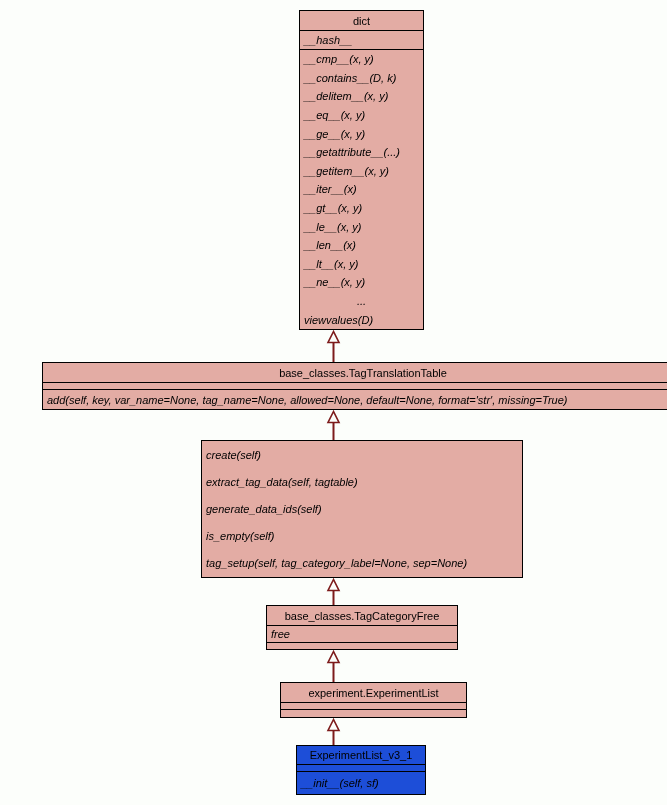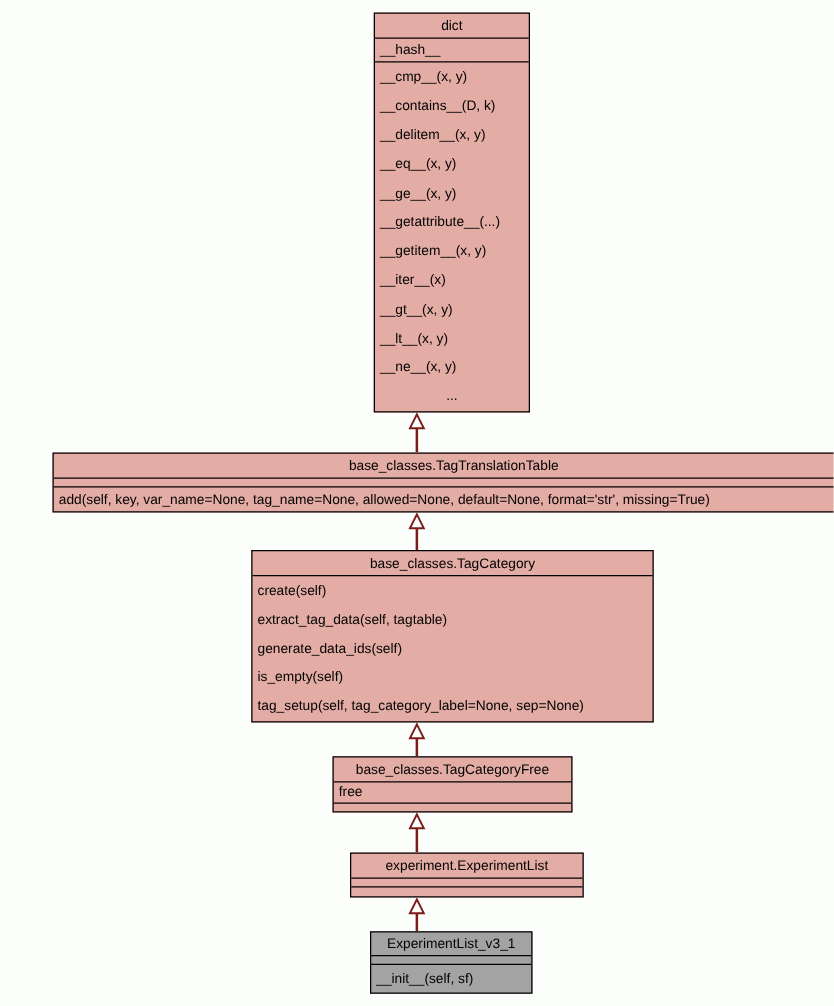--- a/index.html
+++ b/index.html
@@ -20,21 +20,21 @@
   .cls {
     position: absolute;
     box-sizing: border-box;
     background: #e3aca4;
     border: 1px solid #000;
     display: flex;
     flex-direction: column;
     margin-left: 28px;
   }
   .cls.selected {
-    background: #a3a3a3;
+    background: #1d4ed8;
   }
   .cls .title {
     flex: none;
     border-bottom: 1px solid #000;
     display: flex;
     align-items: center;
     justify-content: center;
     text-align: center;
     box-sizing: border-box;
   }
@@ -51,20 +51,21 @@
     flex-direction: column;
     box-sizing: border-box;
   }
   .row {
     flex: 1;
     display: flex;
     align-items: center;
     padding-left: 4px;
     white-space: nowrap;
     overflow: hidden;
+    font-style: italic;
   }
   .row.center {
     justify-content: center;
     padding-left: 0;
   }
   svg.arrow {
     position: absolute;
     display: block;
   }
   svg.arrow polygon {
@@ -90,23 +91,26 @@
     <div class="methods">
       <div class="row">__cmp__(x, y)</div>
       <div class="row">__contains__(D, k)</div>
       <div class="row">__delitem__(x, y)</div>
       <div class="row">__eq__(x, y)</div>
       <div class="row">__ge__(x, y)</div>
       <div class="row">__getattribute__(...)</div>
       <div class="row">__getitem__(x, y)</div>
       <div class="row">__iter__(x)</div>
       <div class="row">__gt__(x, y)</div>
+      <div class="row">__le__(x, y)</div>
+      <div class="row">__len__(x)</div>
       <div class="row">__lt__(x, y)</div>
       <div class="row">__ne__(x, y)</div>
       <div class="row center">...</div>
+      <div class="row">viewvalues(D)</div>
     </div>
   </div>
 
   <svg class="arrow" style="left:326px;top:330px" width="15" height="32">
     <polygon points="7.5,1.5 2,12.5 13,12.5"></polygon>
     <line x1="7.5" y1="12.5" x2="7.5" y2="32"></line>
   </svg>
 
   <div class="cls" style="left:14px;top:362px;width:642px;height:48px">
     <div class="title" style="height:20px">base_classes.TagTranslationTable</div>
@@ -115,21 +119,20 @@
       <div class="row">add(self, key, var_name=None, tag_name=None, allowed=None, default=None, format='str', missing=True)</div>
     </div>
   </div>
 
   <svg class="arrow" style="left:326px;top:410px" width="15" height="30">
     <polygon points="7.5,1.5 2,12.5 13,12.5"></polygon>
     <line x1="7.5" y1="12.5" x2="7.5" y2="30"></line>
   </svg>
 
   <div class="cls" style="left:173px;top:440px;width:322px;height:138px">
-    <div class="title" style="height:20px">base_classes.TagCategory</div>
     <div class="methods">
       <div class="row">create(self)</div>
       <div class="row">extract_tag_data(self, tagtable)</div>
       <div class="row">generate_data_ids(self)</div>
       <div class="row">is_empty(self)</div>
       <div class="row">tag_setup(self, tag_category_label=None, sep=None)</div>
     </div>
   </div>
 
   <svg class="arrow" style="left:326px;top:578px" width="15" height="27">

